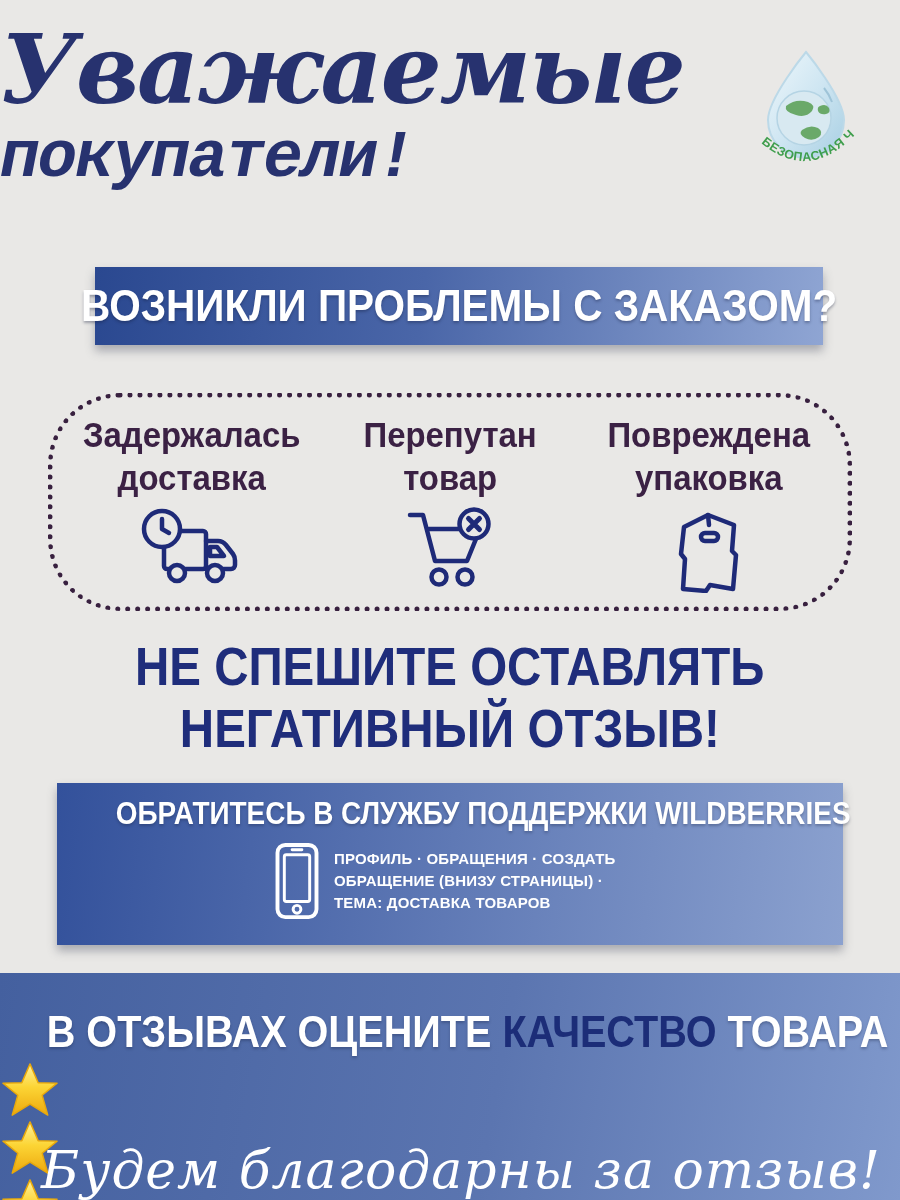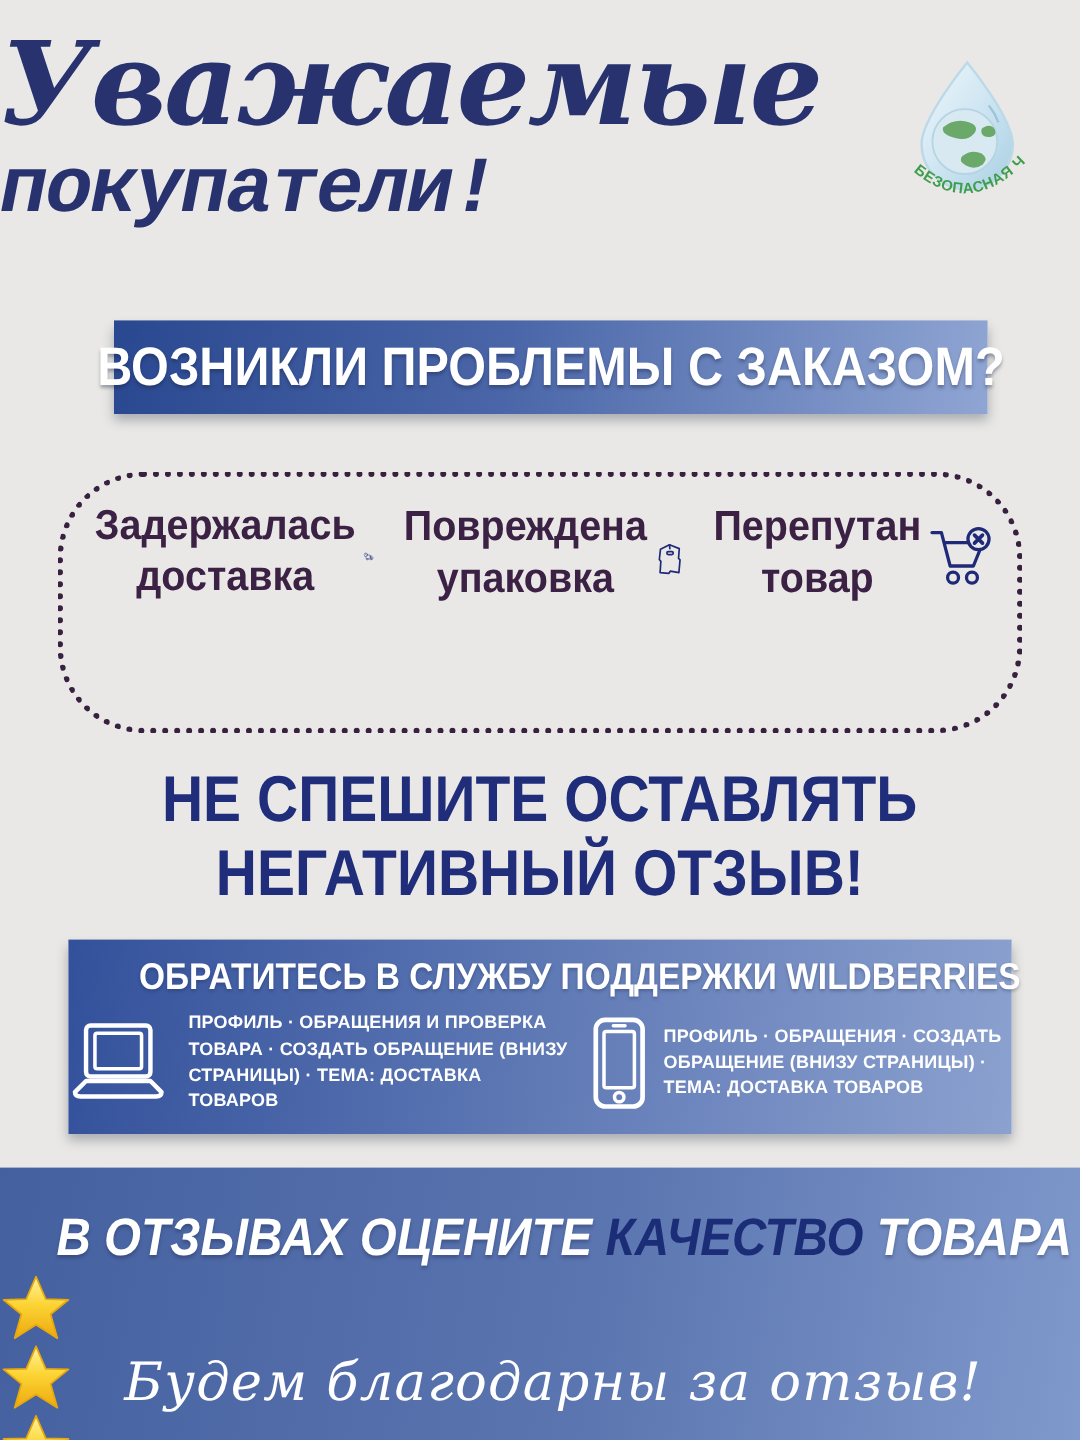--- a/index.html
+++ b/index.html
@@ -22,21 +22,21 @@
     display:flex;align-items:center;justify-content:center;
     box-shadow:0 6px 9px rgba(90,95,110,0.45);}
   .banner1 span{display:inline-block;transform:scaleX(0.9);
     color:#ffffff;font-size:45px;font-weight:bold;letter-spacing:0px;
     text-shadow:0 2px 3px rgba(20,30,60,0.35);white-space:nowrap;}
 
   
   .problems{position:absolute;left:48px;top:393px;width:804px;height:218px;
     border:5px dotted #38203f;border-radius:72px;box-sizing:border-box;
     display:flex;justify-content:space-evenly;align-items:flex-start;padding-top:16px;}
-  .problem{display:flex;flex-direction:row;align-items:center;width:240px;}
+  .problem{display:flex;flex-direction:column;align-items:center;width:240px;}
   .problem .cap{font-size:35px;font-weight:bold;color:#3b2144;line-height:1.22;
     text-align:center;display:inline-block;transform:scaleX(0.94);}
   .problem .ico{margin-top:8px;}
 
   
   .warning{position:absolute;left:0;top:636px;width:100%;text-align:center;
     color:#1f2d7b;font-weight:bold;line-height:1.14;}
   .warning span{display:inline-block;transform:scaleX(0.88);font-size:54px;
     letter-spacing:0px;white-space:nowrap;}
 
@@ -51,28 +51,28 @@
     font-weight:bold;white-space:nowrap;text-shadow:0 2px 3px rgba(20,30,60,0.3);}
   .b2row{display:flex;align-items:center;justify-content:center;margin-top:10px;gap:14px;}
   .b2col{display:flex;align-items:center;gap:14px;}
   .b2text{font-size:15px;font-weight:bold;line-height:1.45;letter-spacing:0.2px;}
   .b2text.first{width:322px;}
   .b2text.second{width:292px;}
 
   
   .footer{position:absolute;left:0;top:973px;width:900px;height:227px;
     background:linear-gradient(100deg,#44609f 0%,#5b75b0 55%,#8099cc 100%);}
-  .rate{margin-top:34px;text-align:left;color:#fff;font-weight:bold;font-style:italic;}
+  .rate{margin-top:34px;text-align:left;color:#fff;font-weight:bold;}
   .rate .wrap{display:inline-block;transform:scaleX(0.9);font-size:44px;white-space:nowrap;
     text-shadow:0 2px 3px rgba(20,30,60,0.3);}
   .rate .hl{color:#1c2d78;text-shadow:none;}
   .stars{text-align:center;margin-top:4px;height:62px;}
   .stars svg{margin:0 1px;}
-  .thanks{margin-top:4px;text-align:center;color:#ffffff;
-    font-family:"DejaVu Serif",serif;font-style:italic;font-size:44px;letter-spacing:1px;padding-left:22px;}
+  .thanks{margin-top:17px;text-align:center;color:#ffffff;
+    font-family:"DejaVu Serif",serif;font-style:italic;font-size:52px;letter-spacing:1px;padding-left:22px;}
 
   svg{display:block;}
   .defs-holder{position:absolute;width:0;height:0;overflow:hidden;}
 </style>
 </head>
 <body>
 
 <div class="defs-holder">
   <svg width="0" height="0">
     <defs>
@@ -129,64 +129,56 @@
         <path d="M70,40 h7 l7,9 h-14 z"></path>
         <circle cx="22" cy="22" r="18" fill="#e9e8e6"></circle>
         <path d="M22,12 V22 L29,26"></path>
         <circle cx="37" cy="66" r="8" fill="#e9e8e6"></circle>
         <circle cx="75" cy="66" r="8" fill="#e9e8e6"></circle>
       </svg>
     </div>
 
     <div class="problem">
       <span class="cap">
-        <span>Повреждена</span><br>
-        <span>упаковка</span>
-      </span>
-      <svg class="ico" width="78" height="86" viewBox="0 0 78 86" fill="none" stroke="#1e2a78" stroke-width="4.5" stroke-linecap="round" stroke-linejoin="round">
-        <path d="M14,20 L38,8 L64,18 L62,44 L66,48 L63,82 L40,78 L36,84 L13,82 L15,52 L11,47 L14,20 Z"></path>
-        <path d="M38,8 L39,18"></path>
-        <rect x="31" y="26" width="17" height="8" rx="4"></rect>
-      </svg>
-    </div>
-
-    <div class="problem">
-      <span class="cap">
         <span>Перепутан</span><br>
         <span>товар</span>
       </span>
       <svg class="ico" width="92" height="86" viewBox="0 0 92 86" fill="none" stroke="#1e2a78" stroke-width="4.5" stroke-linecap="round" stroke-linejoin="round">
         <path d="M6,8 H19 L31,54 H63 L76,22 H25"></path>
         <circle cx="35" cy="70" r="7.5"></circle>
         <circle cx="61" cy="70" r="7.5"></circle>
         <circle cx="70" cy="17" r="14.5" fill="#e9e8e6"></circle>
         <path d="M64.5,11.5 L75.5,22.5 M75.5,11.5 L64.5,22.5" stroke-width="5"></path>
       </svg>
     </div>
 
+    <div class="problem">
+      <span class="cap">
+        <span>Повреждена</span><br>
+        <span>упаковка</span>
+      </span>
+      <svg class="ico" width="78" height="86" viewBox="0 0 78 86" fill="none" stroke="#1e2a78" stroke-width="4.5" stroke-linecap="round" stroke-linejoin="round">
+        <path d="M14,20 L38,8 L64,18 L62,44 L66,48 L63,82 L40,78 L36,84 L13,82 L15,52 L11,47 L14,20 Z"></path>
+        <path d="M38,8 L39,18"></path>
+        <rect x="31" y="26" width="17" height="8" rx="4"></rect>
+      </svg>
+    </div>
+
   </div>
 
   <div class="warning">
     <span>НЕ СПЕШИТЕ ОСТАВЛЯТЬ</span><br>
     <span>НЕГАТИВНЫЙ ОТЗЫВ!</span>
   </div>
 
   <div class="banner2">
     <div class="b2title">
       <span>ОБРАТИТЕСЬ В СЛУЖБУ ПОДДЕРЖКИ WILDBERRIES</span>
     </div>
     <div class="b2row">
-      <div class="b2col">
-        <svg width="88" height="74" viewBox="0 0 95 80" fill="none" stroke="#ffffff" stroke-width="4" stroke-linecap="round" stroke-linejoin="round">
-          <rect x="18" y="6" width="58" height="46" rx="4"></rect>
-          <rect x="26" y="13" width="42" height="32" rx="2" stroke-width="3.2"></rect>
-          <path d="M18,56 L8,66 Q8,70 13,70 H81 Q86,70 86,66 L76,56 Z"></path>
-        </svg>
-        <div class="b2text first">ПРОФИЛЬ · ОБРАЩЕНИЯ И ПРОВЕРКА ТОВАРА · СОЗДАТЬ ОБРАЩЕНИЕ (ВНИЗУ СТРАНИЦЫ) · ТЕМА: ДОСТАВКА ТОВАРОВ</div>
-      </div>
       <div class="b2col">
         <svg width="46" height="78" viewBox="0 0 46 80" fill="none" stroke="#ffffff" stroke-width="4" stroke-linecap="round" stroke-linejoin="round">
           <rect x="3" y="3" width="40" height="74" rx="8"></rect>
           <rect x="10" y="13" width="26" height="48" rx="2" stroke-width="3"></rect>
           <circle cx="23" cy="69" r="4" stroke-width="3"></circle>
           <path d="M18,8 H28" stroke-width="3"></path>
         </svg>
         <div class="b2text second">ПРОФИЛЬ · ОБРАЩЕНИЯ · СОЗДАТЬ ОБРАЩЕНИЕ (ВНИЗУ СТРАНИЦЫ) · ТЕМА: ДОСТАВКА ТОВАРОВ</div>
       </div>
     </div>

